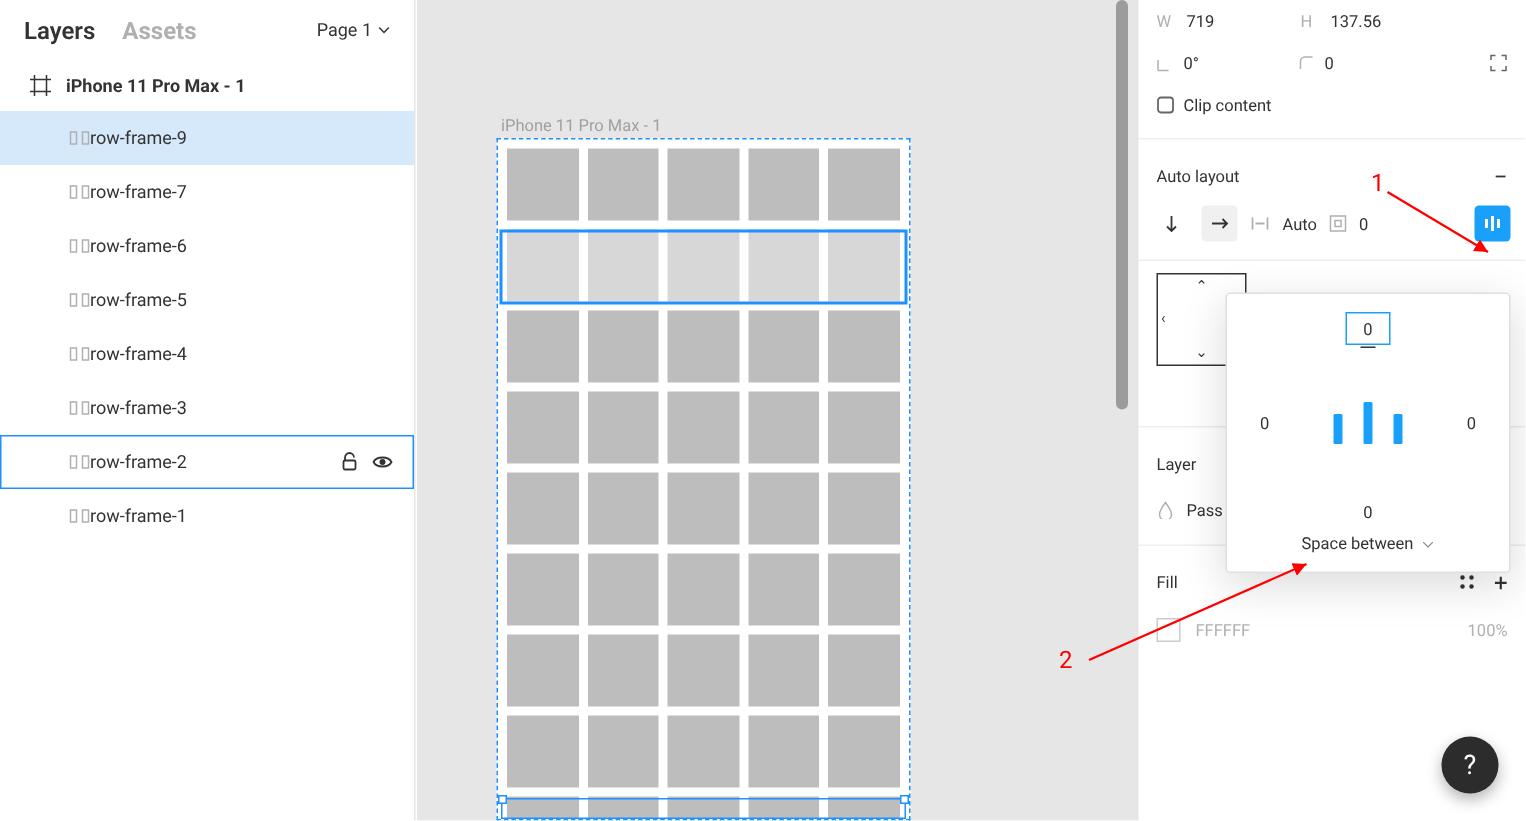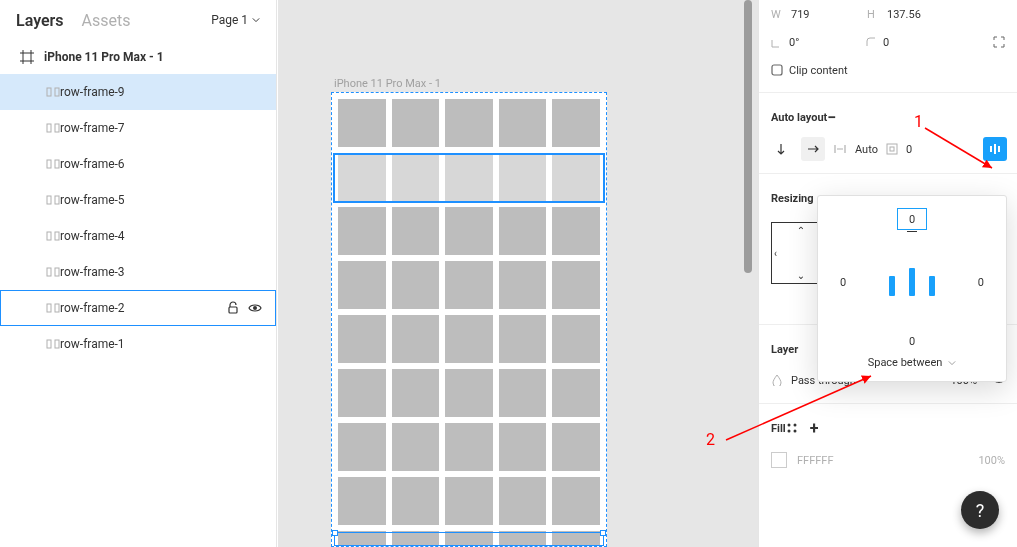--- a/index.html
+++ b/index.html
@@ -3,21 +3,21 @@
 <meta charset="utf-8">
 <style>
   * { box-sizing: border-box; margin: 0; padding: 0; font-family: -apple-system, BlinkMacSystemFont, "Segoe UI", Roboto, sans-serif; }
   body { width: 1017px; height: 547px; overflow: hidden; background: #fff; position: relative; font-size: 12px; color: #333; }
 
   
   .left-panel { position: absolute; left: 0; top: 0; width: 277px; height: 547px; background: #fff; border-right: 1px solid #e5e5e5; }
   .lp-header { display: flex; align-items: center; justify-content: space-between; padding: 0 16px; height: 40px; }
   .lp-tabs { display: flex; gap: 18px; }
   .lp-tab { font-weight: 600; font-size: 16px; cursor: pointer; }
-  .lp-tab.inactive { color: #b0b0b0; font-weight: 400; }
+  .lp-tab.inactive { color: #b0b0b0; font-weight: 700; }
   .lp-page { font-size: 12px; color: #333; display: flex; align-items: center; gap: 4px; cursor: pointer; justify-content: flex-end; }
   .chev-down { width: 8px; height: 8px; }
 
   .frame-row { display: flex; align-items: center; gap: 10px; height: 34px; padding: 0 20px; font-weight: 700; font-size: 12px; }
   .frame-row .icon { width: 14px; height: 14px; flex-shrink: 0; }
 
   .layer-row { display: flex; align-items: center; gap: 0; height: 36px; padding-left: 46px; padding-right: 14px; font-size: 12px; color: #333; cursor: pointer; position: relative; }
   .layer-row .row-icon { width: 14px; height: 10px; flex-shrink: 0; }
   .layer-row.selected { background: #d6e9fb; }
   .layer-row.hovered { outline: 1px solid #1e90ff; outline-offset: -1px; }
@@ -37,21 +37,21 @@
   .sel-b .h.tr { right: -3px; top: -3px; }
 
   
   .right-panel { position: absolute; right: 0; top: 0; width: 259px; height: 547px; background: #fff; border-left: 1px solid #e5e5e5; padding-top: 0; }
   .rp-divider { position: absolute; left: 744px; top: 0; width: 8px; height: 273px; background: #9c9c9c; border-radius: 4px; }
 
   .rp-row { display: flex; align-items: center; gap: 6px; padding: 0 12px; height: 28px; font-size: 11px; color: #333; }
   .rp-row .lbl { color: #b0b0b0; width: 14px; }
   .rp-row .val { width: 70px; }
   .rp-sep { height: 1px; background: #eee; margin: 8px 0; }
-  .rp-section-h { display: flex; align-items: center; padding: 0 12px; height: 32px; font-size: 11px; font-weight: 700; }
+  .rp-section-h { display: flex; align-items: center; justify-content: space-between; padding: 0 12px; height: 32px; font-size: 11px; font-weight: 400; }
 
   .al-row { display: flex; align-items: center; gap: 8px; padding: 0 10px; height: 32px; }
   .al-btn { width: 24px; height: 24px; display: flex; align-items: center; justify-content: center; border-radius: 3px; cursor: pointer; }
   .al-btn.active { background: #f0f0f0; }
   .al-blue { background: #18a0fb !important; color: #fff; }
   .al-spacer { flex: 1; }
   .al-input { font-size: 11px; color: #333; }
 
   .rp-resize-box { margin: 8px 12px; border: 1px solid #333; width: 60px; height: 62px; position: relative; }
   .rp-resize-box .ar { position: absolute; font-size: 10px; color: #333; }
@@ -329,23 +329,20 @@
     <div class="al-btn al-blue">
       <svg width="14" height="12" viewBox="0 0 14 12">
           <rect x="2" y="3" width="2" height="6" fill="#fff"></rect>
           <rect x="6" y="1" width="2" height="10" fill="#fff"></rect>
           <rect x="10" y="3" width="2" height="6" fill="#fff"></rect>
         </svg>
     </div>
   </div>
 
   <div class="rp-sep"></div>
-  <div class="rp-section-h">
-    <span>Resizing</span>
-  </div>
   <div class="rp-resize-box">
     <span class="ar up">⌃</span>
     <span class="ar dn">⌄</span>
     <span class="ar lf">‹</span>
   </div>
 
   <div class="rp-sep" style="margin-top:40px"></div>
   <div class="rp-section-h">
     <span>Layer</span>
   </div>

